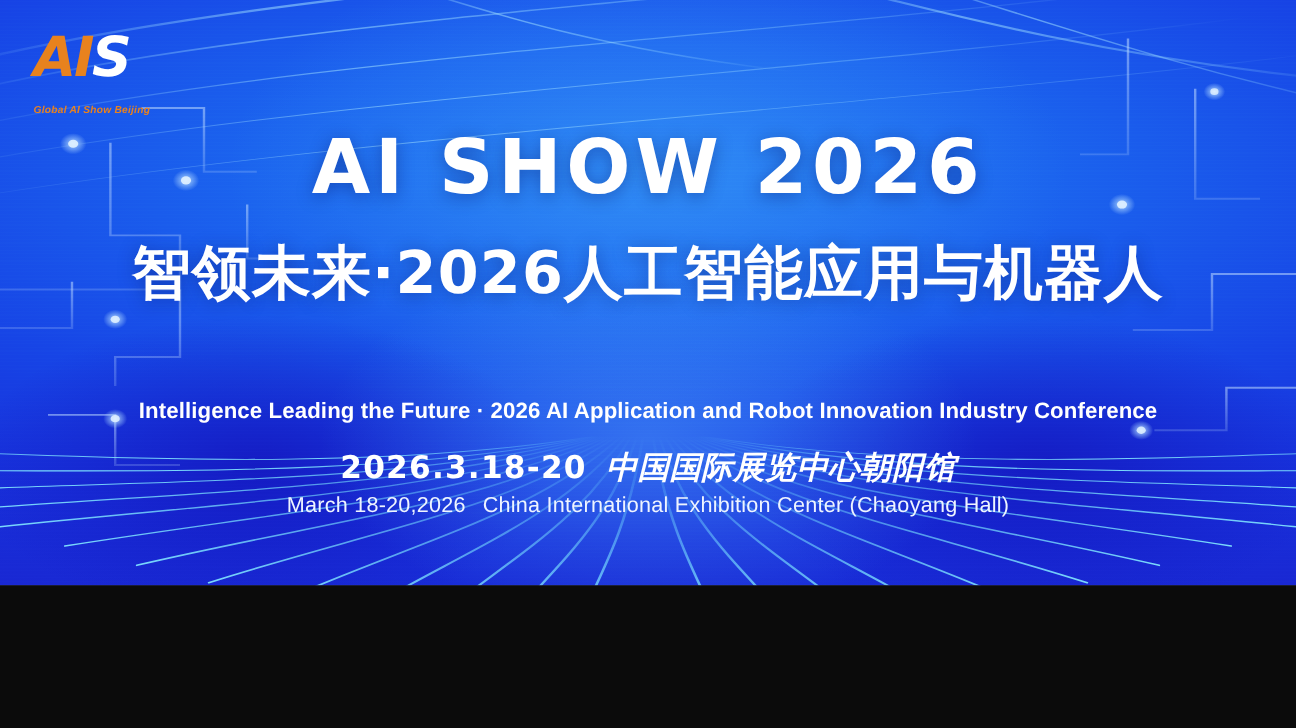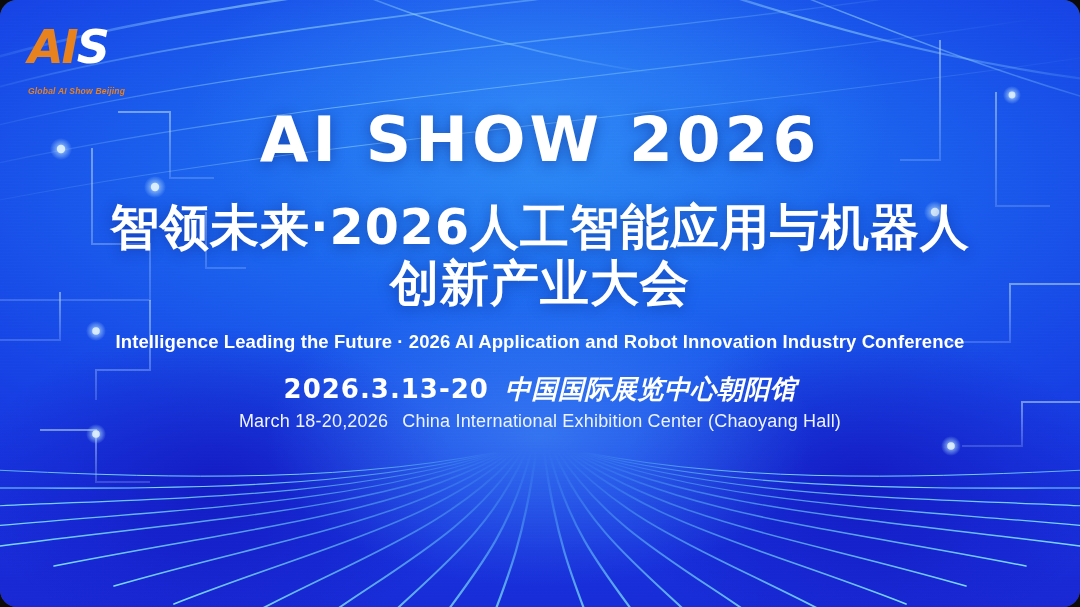--- a/index.html
+++ b/index.html
@@ -3,25 +3,24 @@
 <meta charset="utf-8">
 <style>
   html, body {
     margin: 0;
     padding: 0;
     background: #0b0b0b;
   }
   #poster {
     position: relative;
     width: 1080px;
-    height: 607px;
+    height: 488px;
     overflow: hidden;
     font-family: "Liberation Sans", "DejaVu Sans", sans-serif;
     background: #404040;
-    border-radius: 17px;
   }
 
   
   .bg-base {
     position: absolute; inset: 0;
     background:
       radial-gradient(120% 85% at 50% 30%, #1f79ef 0%, #1b63ee 26%, #1745e6 52%, #1731dc 72%, #1a24cf 100%);
   }
   .bg-corner-dark-l {
     position: absolute; left: -10%; top: 45%; width: 60%; height: 70%;
@@ -225,27 +224,26 @@
   <div class="logo">
     <div class="logo-mark"><span class="logo-a">A</span><span class="logo-i">I</span><span class="logo-s">S</span></div>
     <div class="logo-tag">Global AI Show Beijing</div>
   </div>
 
   <div class="content">
     <div class="title-main">AI SHOW 2026</div>
 
     <div class="title-cn">
       <div>智领未来·2026人工智能应用与机器人</div>
-      <div>创新产业大会</div>
     </div>
 
     <div class="title-en">Intelligence Leading the Future · 2026 AI Application and Robot Innovation Industry Conference</div>
 
     <div class="date-cn">
-      <span class="dnum">2026.3.13-20</span><span class="dvenue">中国国际展览中心朝阳馆</span>
+      <span class="dnum">2026.3.18-20</span><span class="dvenue">中国国际展览中心朝阳馆</span>
     </div>
 
     <div class="date-en">
       <span>March 18-20,2026</span><span class="evenue">China International Exhibition Center (Chaoyang Hall)</span>
     </div>
   </div>
 
 </div>
 
 </body></html>

